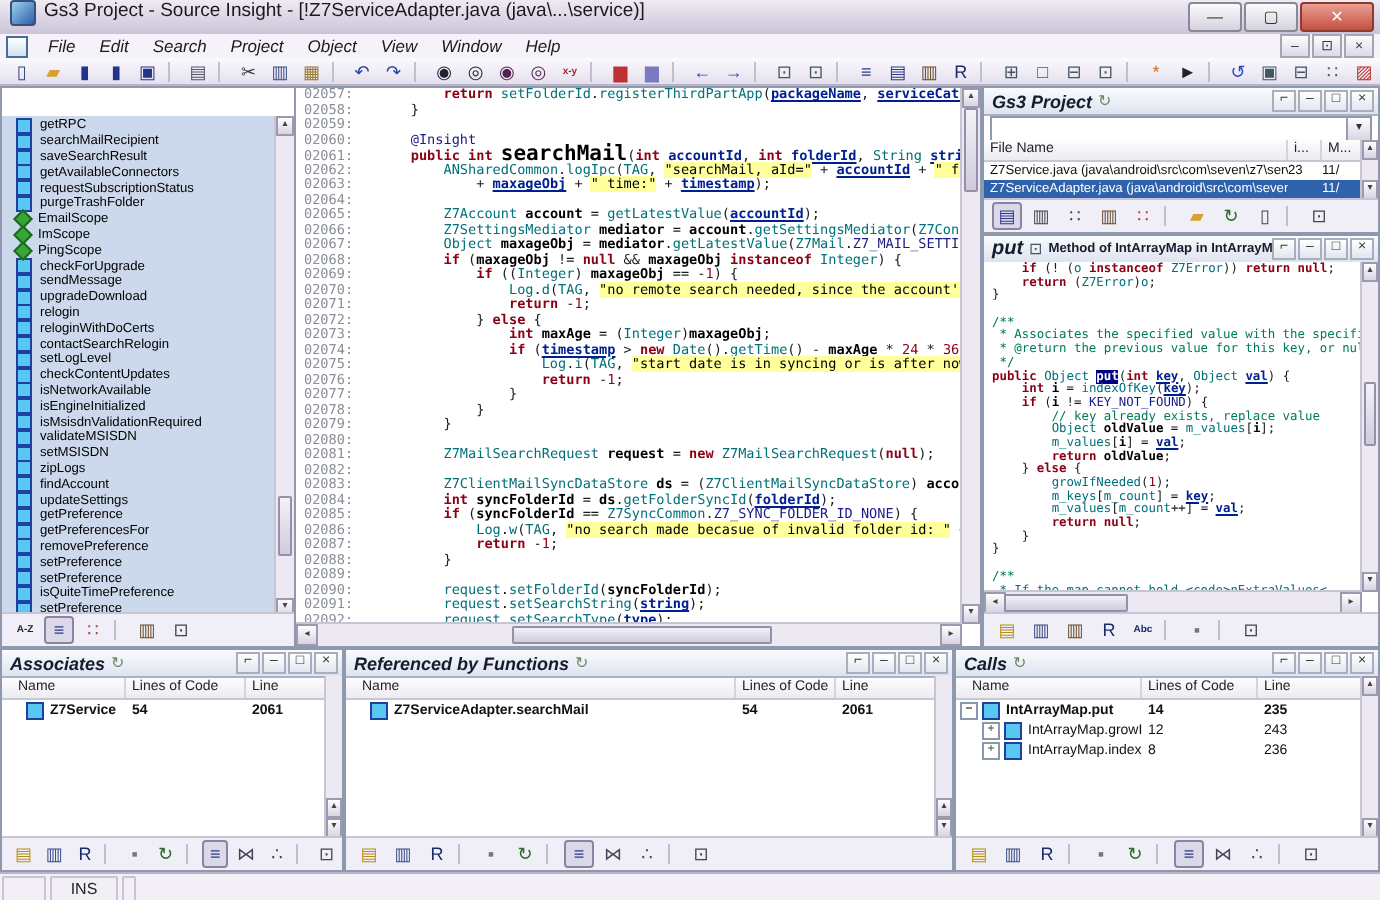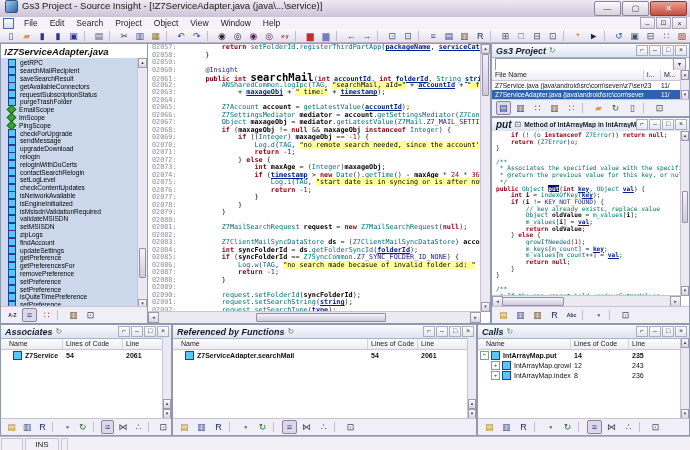--- a/index.html
+++ b/index.html
@@ -122,21 +122,21 @@
   <span>Gs3 Project - Source Insight - [!Z7ServiceAdapter.java (java\...\service)]</span>
   <span class="wbtns">
       <span class="wbtn">—</span>
       <span class="wbtn">▢</span>
       <span class="wbtn close">✕</span>
     </span>
 </div>
 
 <div class="abs menubar">
   <span class="mdiicon"></span>
-  <span style="display:flex;">
+  <span style="display:flex;font-style:italic;">
       <span class="menuitem">File</span>
       <span class="menuitem">Edit</span>
       <span class="menuitem">Search</span>
       <span class="menuitem">Project</span>
       <span class="menuitem">Object</span>
       <span class="menuitem">View</span>
       <span class="menuitem">Window</span>
       <span class="menuitem">Help</span>
     </span>
   <span class="childctl">
@@ -191,23 +191,20 @@
     <span class="tbi" style="color: rgb(34, 34, 34);">►</span>
     <span class="tsep"></span>
     <span class="tbi" style="color: rgb(42, 80, 192);">↺</span>
     <span class="tbi" style="color: rgb(68, 85, 102);">▣</span>
     <span class="tbi" style="color: rgb(68, 85, 102);">⊟</span>
     <span class="tbi" style="color: rgb(85, 85, 119);">∷</span>
     <span class="tbi" style="color: rgb(192, 48, 48);">▨</span>
   </div>
 
 <div class="abs panel" style="left:0;top:43px;width:148px;height:281px;">
-  <div class="symhead">
-    <span>!Z7ServiceAdapter.java</span>
-  </div>
   <div class="symlist">
       <div class="symi">
         <span class="sicon m"></span>
         <span>getRPC</span>
       </div>
       <div class="symi">
         <span class="sicon m"></span>
         <span>searchMailRecipient</span>
       </div>
       <div class="symi">

